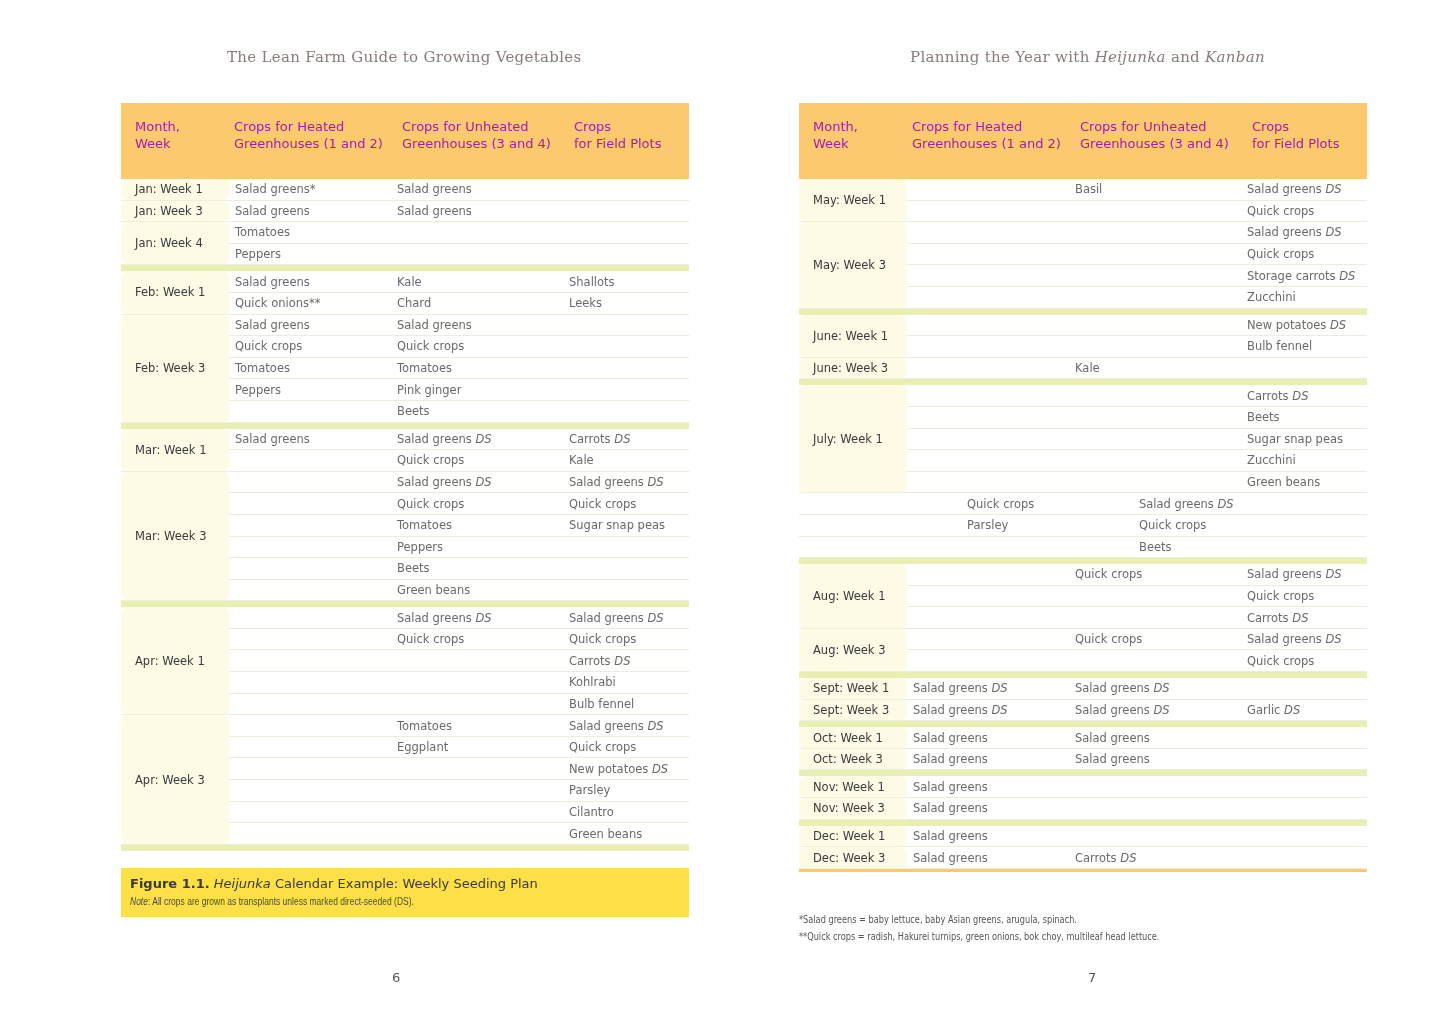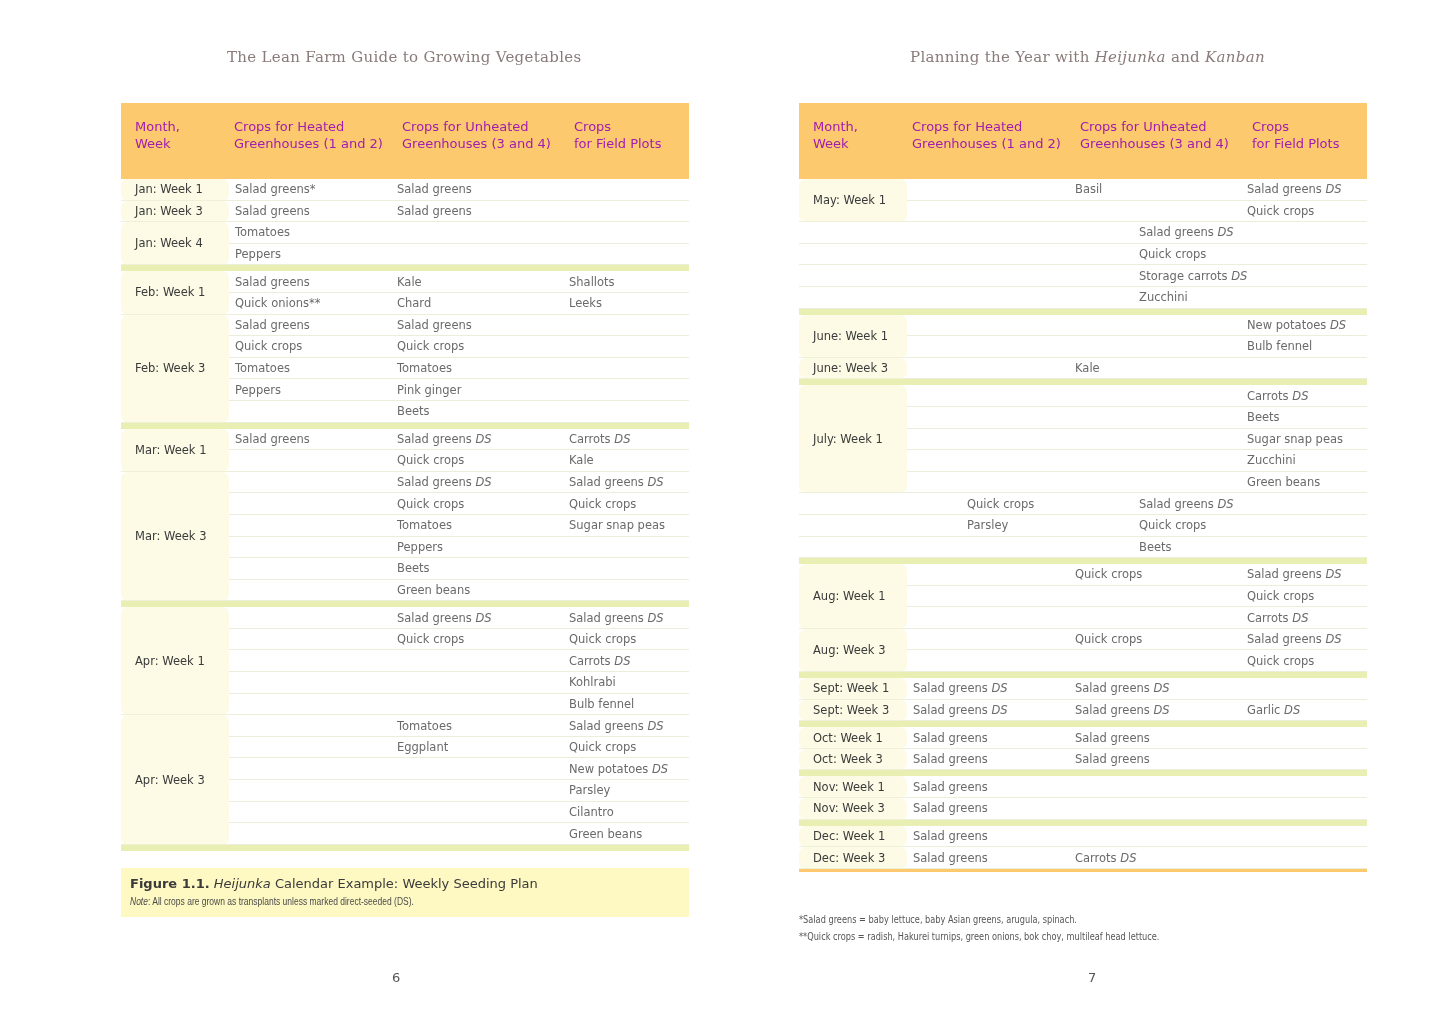--- a/index.html
+++ b/index.html
@@ -25,21 +25,21 @@
   .month .lab { flex:1; display:flex; align-items:center; padding-left:14px; font-size:11.5px; color:#3a3a3a; border-bottom:1px solid #eef0d8; }
   .rows { flex:1; }
   .row { display:flex; height:20.6px; border-bottom:1px solid #eceedc; font-size:11.5px; color:#6a6a6a; align-items:center; }
   .row span { white-space:nowrap; }
   .r2 { width:168px; padding-left:6px; box-sizing:border-box; }
   .r3 { width:172px; }
   .r4 { flex:1; }
   .ds { font-style:italic;text-align:right; }
   .sep { height:6px; background:#e9eeb2; }
   .bottom-rule { height:3px; background:#fcc96f; }
-  .caption { position:absolute; left:77px; top:868px; width:568px; height:49px; background:#fef9c3; }
+  .caption { position:absolute; left:77px; top:868px; width:568px; height:49px; background:#fde047; }
   .caption .t1 { position:absolute; left:9px; top:8px; font-size:13px; color:#3a3a3a; }
   .caption .t1 b { font-weight:bold; }
   .caption .t2 { position:absolute; left:9px; top:28px; font-family:"Liberation Sans Narrow","Liberation Sans", sans-serif; font-size:10px; color:#4a4a4a; transform:scaleX(0.85); transform-origin:left; white-space:nowrap; }
   .footnotes { position:absolute; left:77px; top:887px; font-size:10px; color:#555; line-height:17px; transform:scaleX(0.82); transform-origin:left; white-space:nowrap; }
   .pgnum { position:absolute; top:970px; font-size:13px; color:#555; }
   .page.left .pgnum { left:348px; }
   .page.right .pgnum { left:366px; }
 </style>
 </head>
 <body>
@@ -306,20 +306,23 @@
             <div class="r4"><span>Salad greens </span><span class="ds">DS</span></div>
           </div>
           <div class="row">
             <div class="r2"></div>
             <div class="r3"></div>
             <div class="r4"><span>Quick crops</span></div>
           </div>
         </div>
       </div>
       <div class="group">
+        <div class="month">
+          <div class="lab">May: Week 3</div>
+        </div>
         <div class="rows">
           <div class="row">
             <div class="r2"></div>
             <div class="r3"></div>
             <div class="r4"><span>Salad greens </span><span class="ds">DS</span></div>
           </div>
           <div class="row">
             <div class="r2"></div>
             <div class="r3"></div>
             <div class="r4"><span>Quick crops</span></div>

